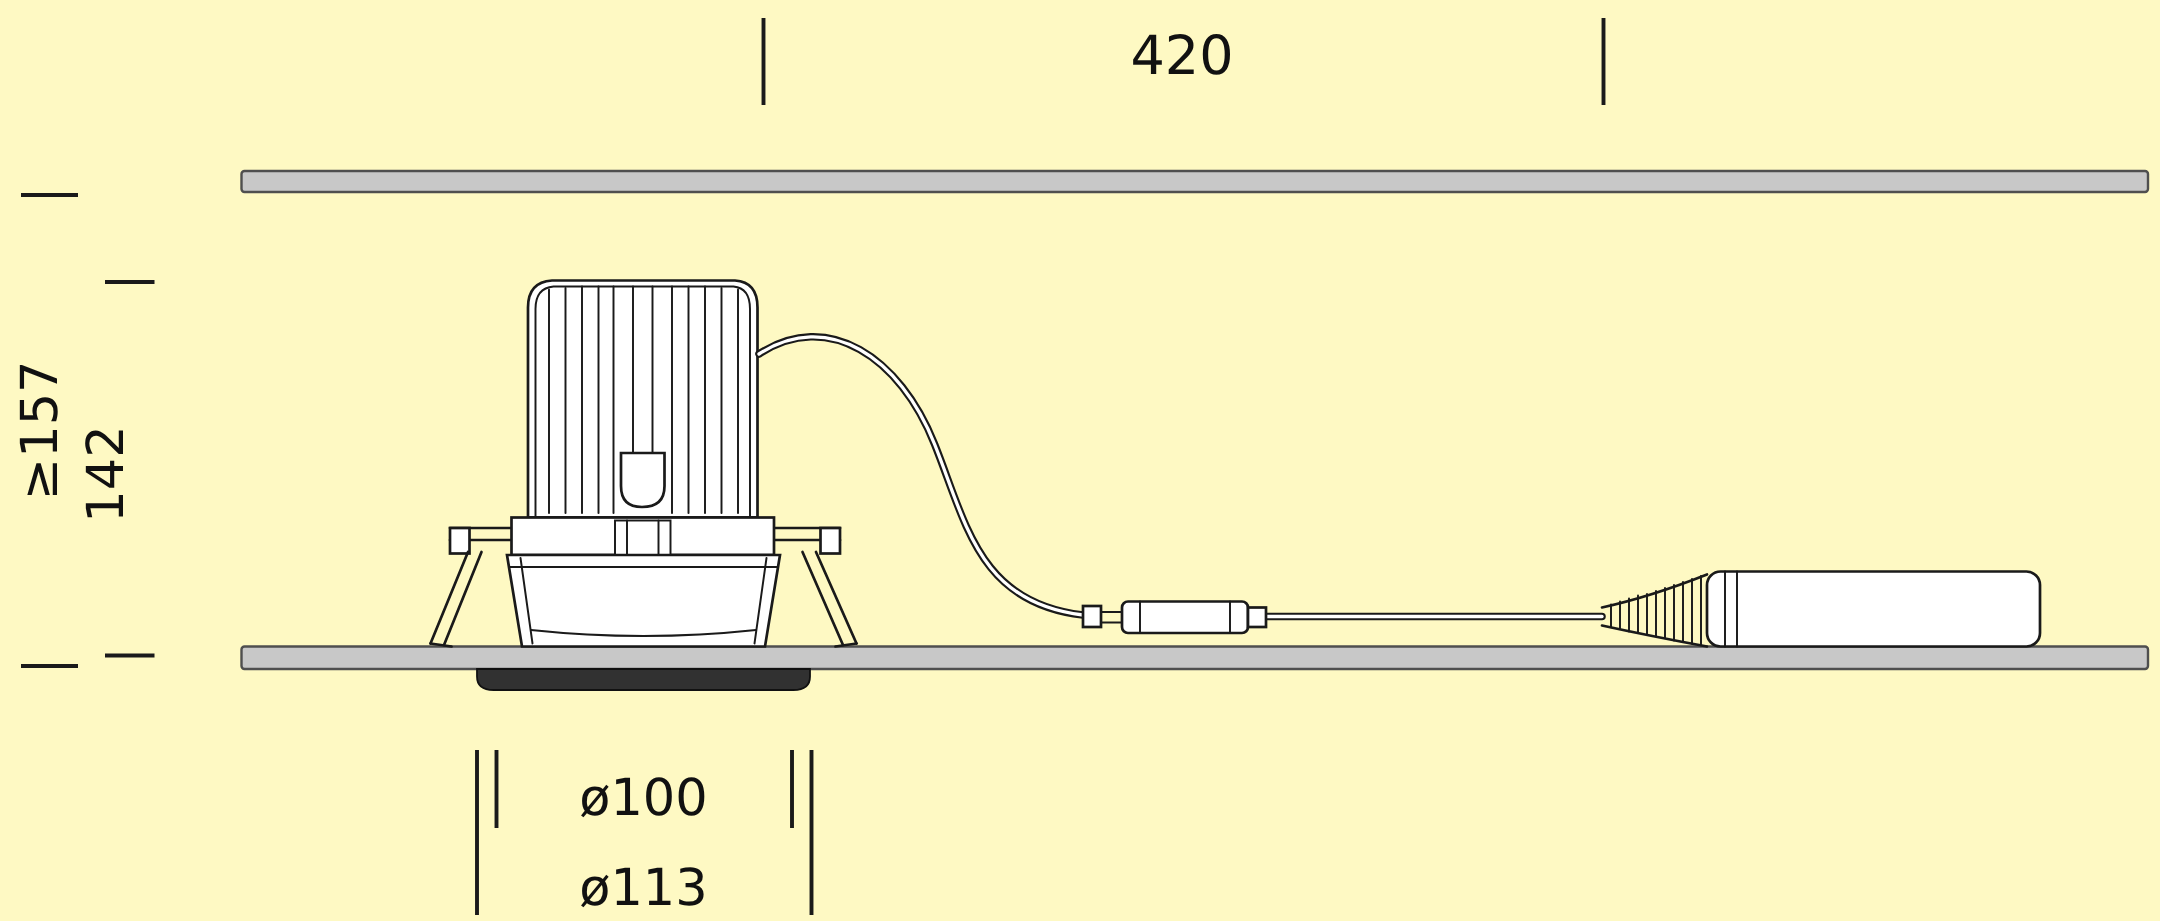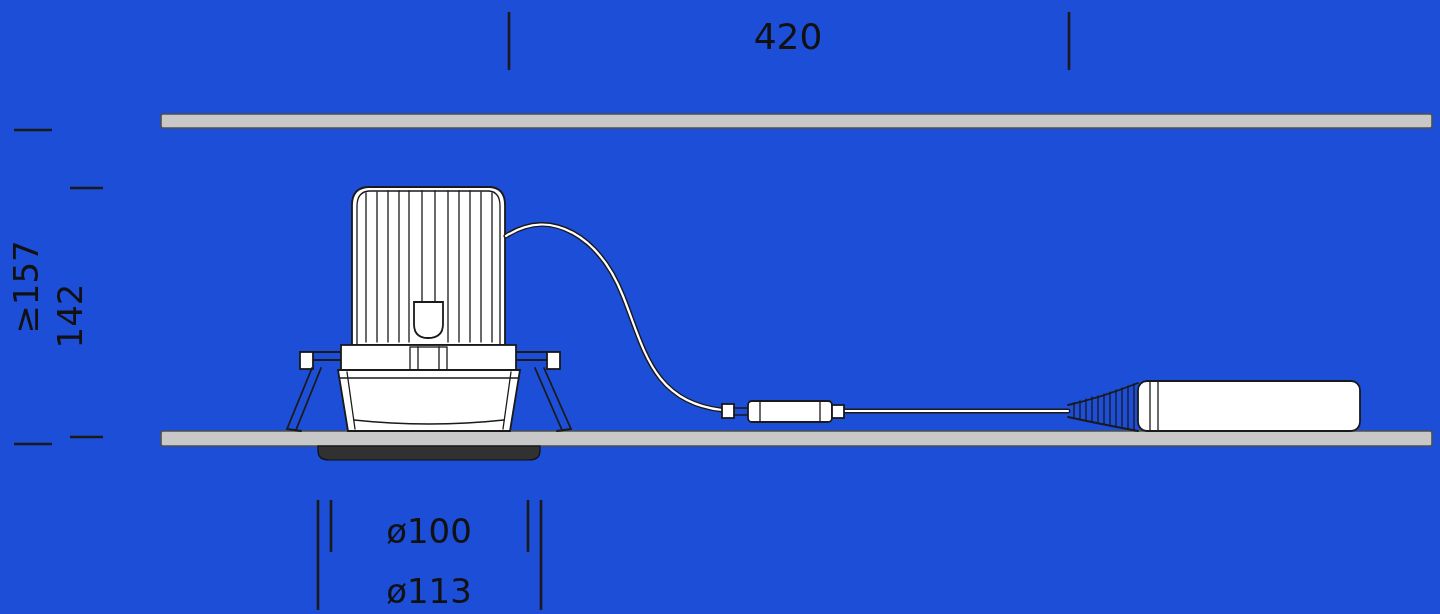--- a/index.html
+++ b/index.html
@@ -1,19 +1,19 @@
 <!DOCTYPE html>
 <html><head>
 <meta charset="utf-8">
 <style>
   html,body{margin:0;padding:0;background:#ffffff;}
   .canvas{
     position:relative;
     width:1440px;height:614px;
-    background:#1d4ed8;
+    background:#fef9c3;
     font-family:"DejaVu Sans","Liberation Sans",sans-serif;
     overflow:hidden;
   }
   svg{display:block;}
   .ln{stroke:#1a1a1a;stroke-width:1.8;fill:none;stroke-linecap:round;}
   .ln-thin{stroke:#1a1a1a;stroke-width:1.3;fill:none;stroke-linecap:round;}
   .tick{stroke:#1a1a1a;stroke-width:2.6;fill:none;stroke-linecap:butt;}
   .white-fill{fill:#ffffff;}
   .cable-outer{stroke:#1a1a1a;stroke-width:5;fill:none;stroke-linecap:round;}
   .cable-core{stroke:#ffffff;stroke-width:2.2;fill:none;stroke-linecap:round;}

